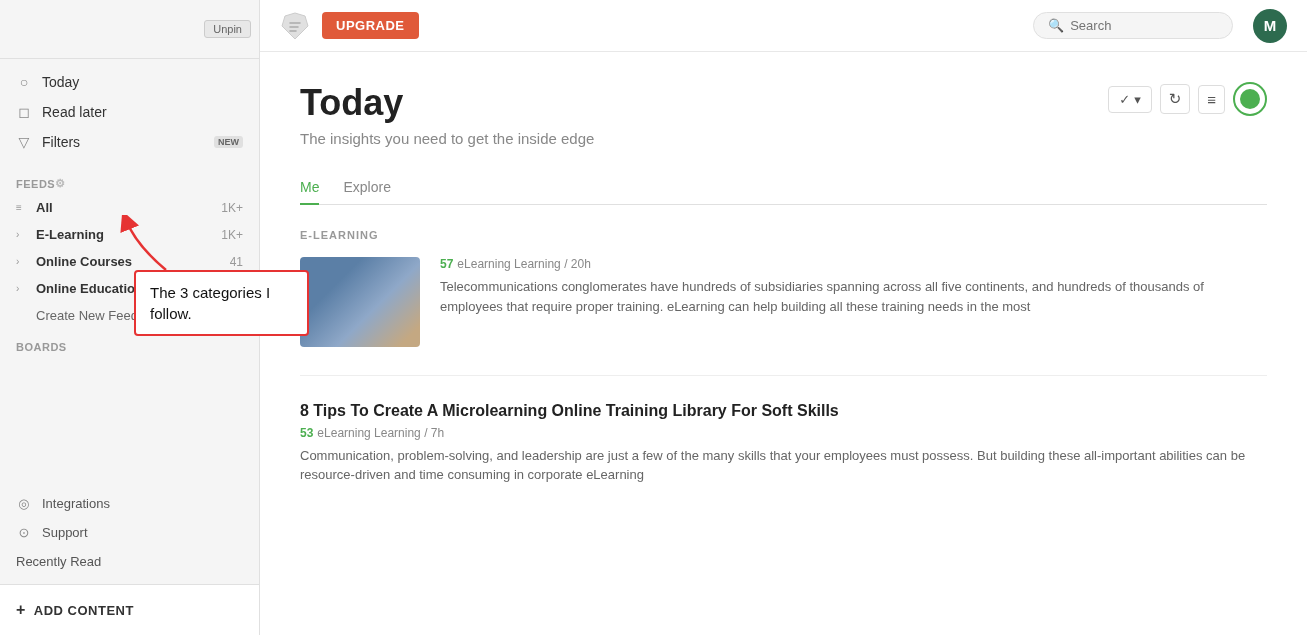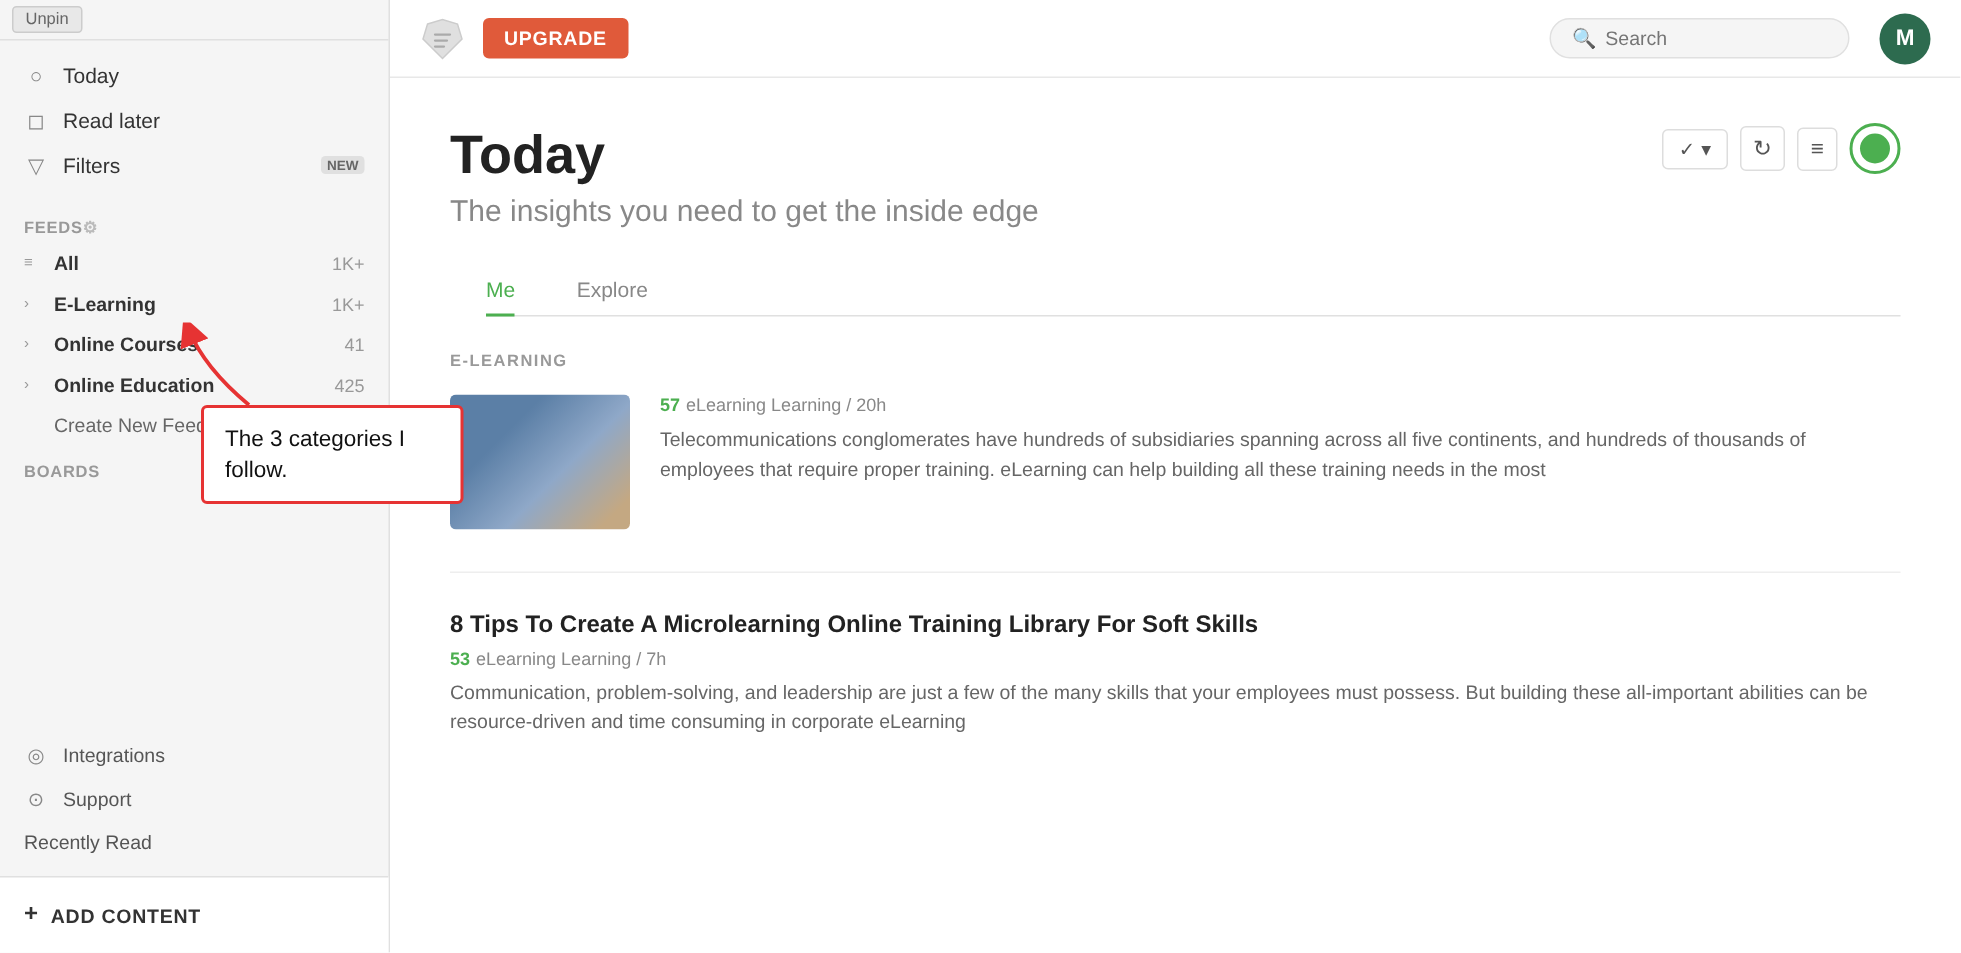--- a/index.html
+++ b/index.html
@@ -11,21 +11,22 @@
       min-width: 260px;
       background: #f5f5f5;
       border-right: 1px solid #e0e0e0;
       display: flex;
       flex-direction: column;
       height: 635px;
       position: relative;
     }
     .sidebar-unpin {
       display: flex;
-      padding: 4px 8px;
+      justify-content: flex-end;
+      padding: 20px 8px;
       border-bottom: 1px solid #e0e0e0;
     }
     .unpin-btn {
       font-size: 11px;
       color: #666;
       background: #e8e8e8;
       border: 1px solid #ccc;
       border-radius: 3px;
       padding: 2px 8px;
       cursor: pointer;
@@ -224,21 +225,21 @@
       overflow-y: auto;
       padding: 30px 40px;
     }
     .page-title {
       font-size: 36px;
       font-weight: 700;
       color: #222;
       margin-bottom: 6px;
     }
     .page-subtitle {
-      font-size: 20px;
+      font-size: 15px;
       color: #888;
       margin-bottom: 20px;
     }
     .content-header {
       display: flex;
       align-items: flex-start;
       justify-content: space-between;
     }
     .toolbar-actions {
       display: flex;
@@ -277,25 +278,24 @@
       cursor: pointer;
     }
     .green-dot-inner {
       width: 20px;
       height: 20px;
       border-radius: 50%;
       background: #4caf50;
     }
     .tabs {
       display: flex;
-      gap: 41px;
+      gap: 24px;
       margin-bottom: 24px;
       border-bottom: 1px solid #e0e0e0;
       margin-top: 4px;
-      margin-left: 24px;
     }
     .tab {
       padding: 8px 0;
       font-size: 14px;
       color: #888;
       cursor: pointer;
       border-bottom: 2px solid transparent;
       margin-bottom: -1px;
     }
     .tab.active {

